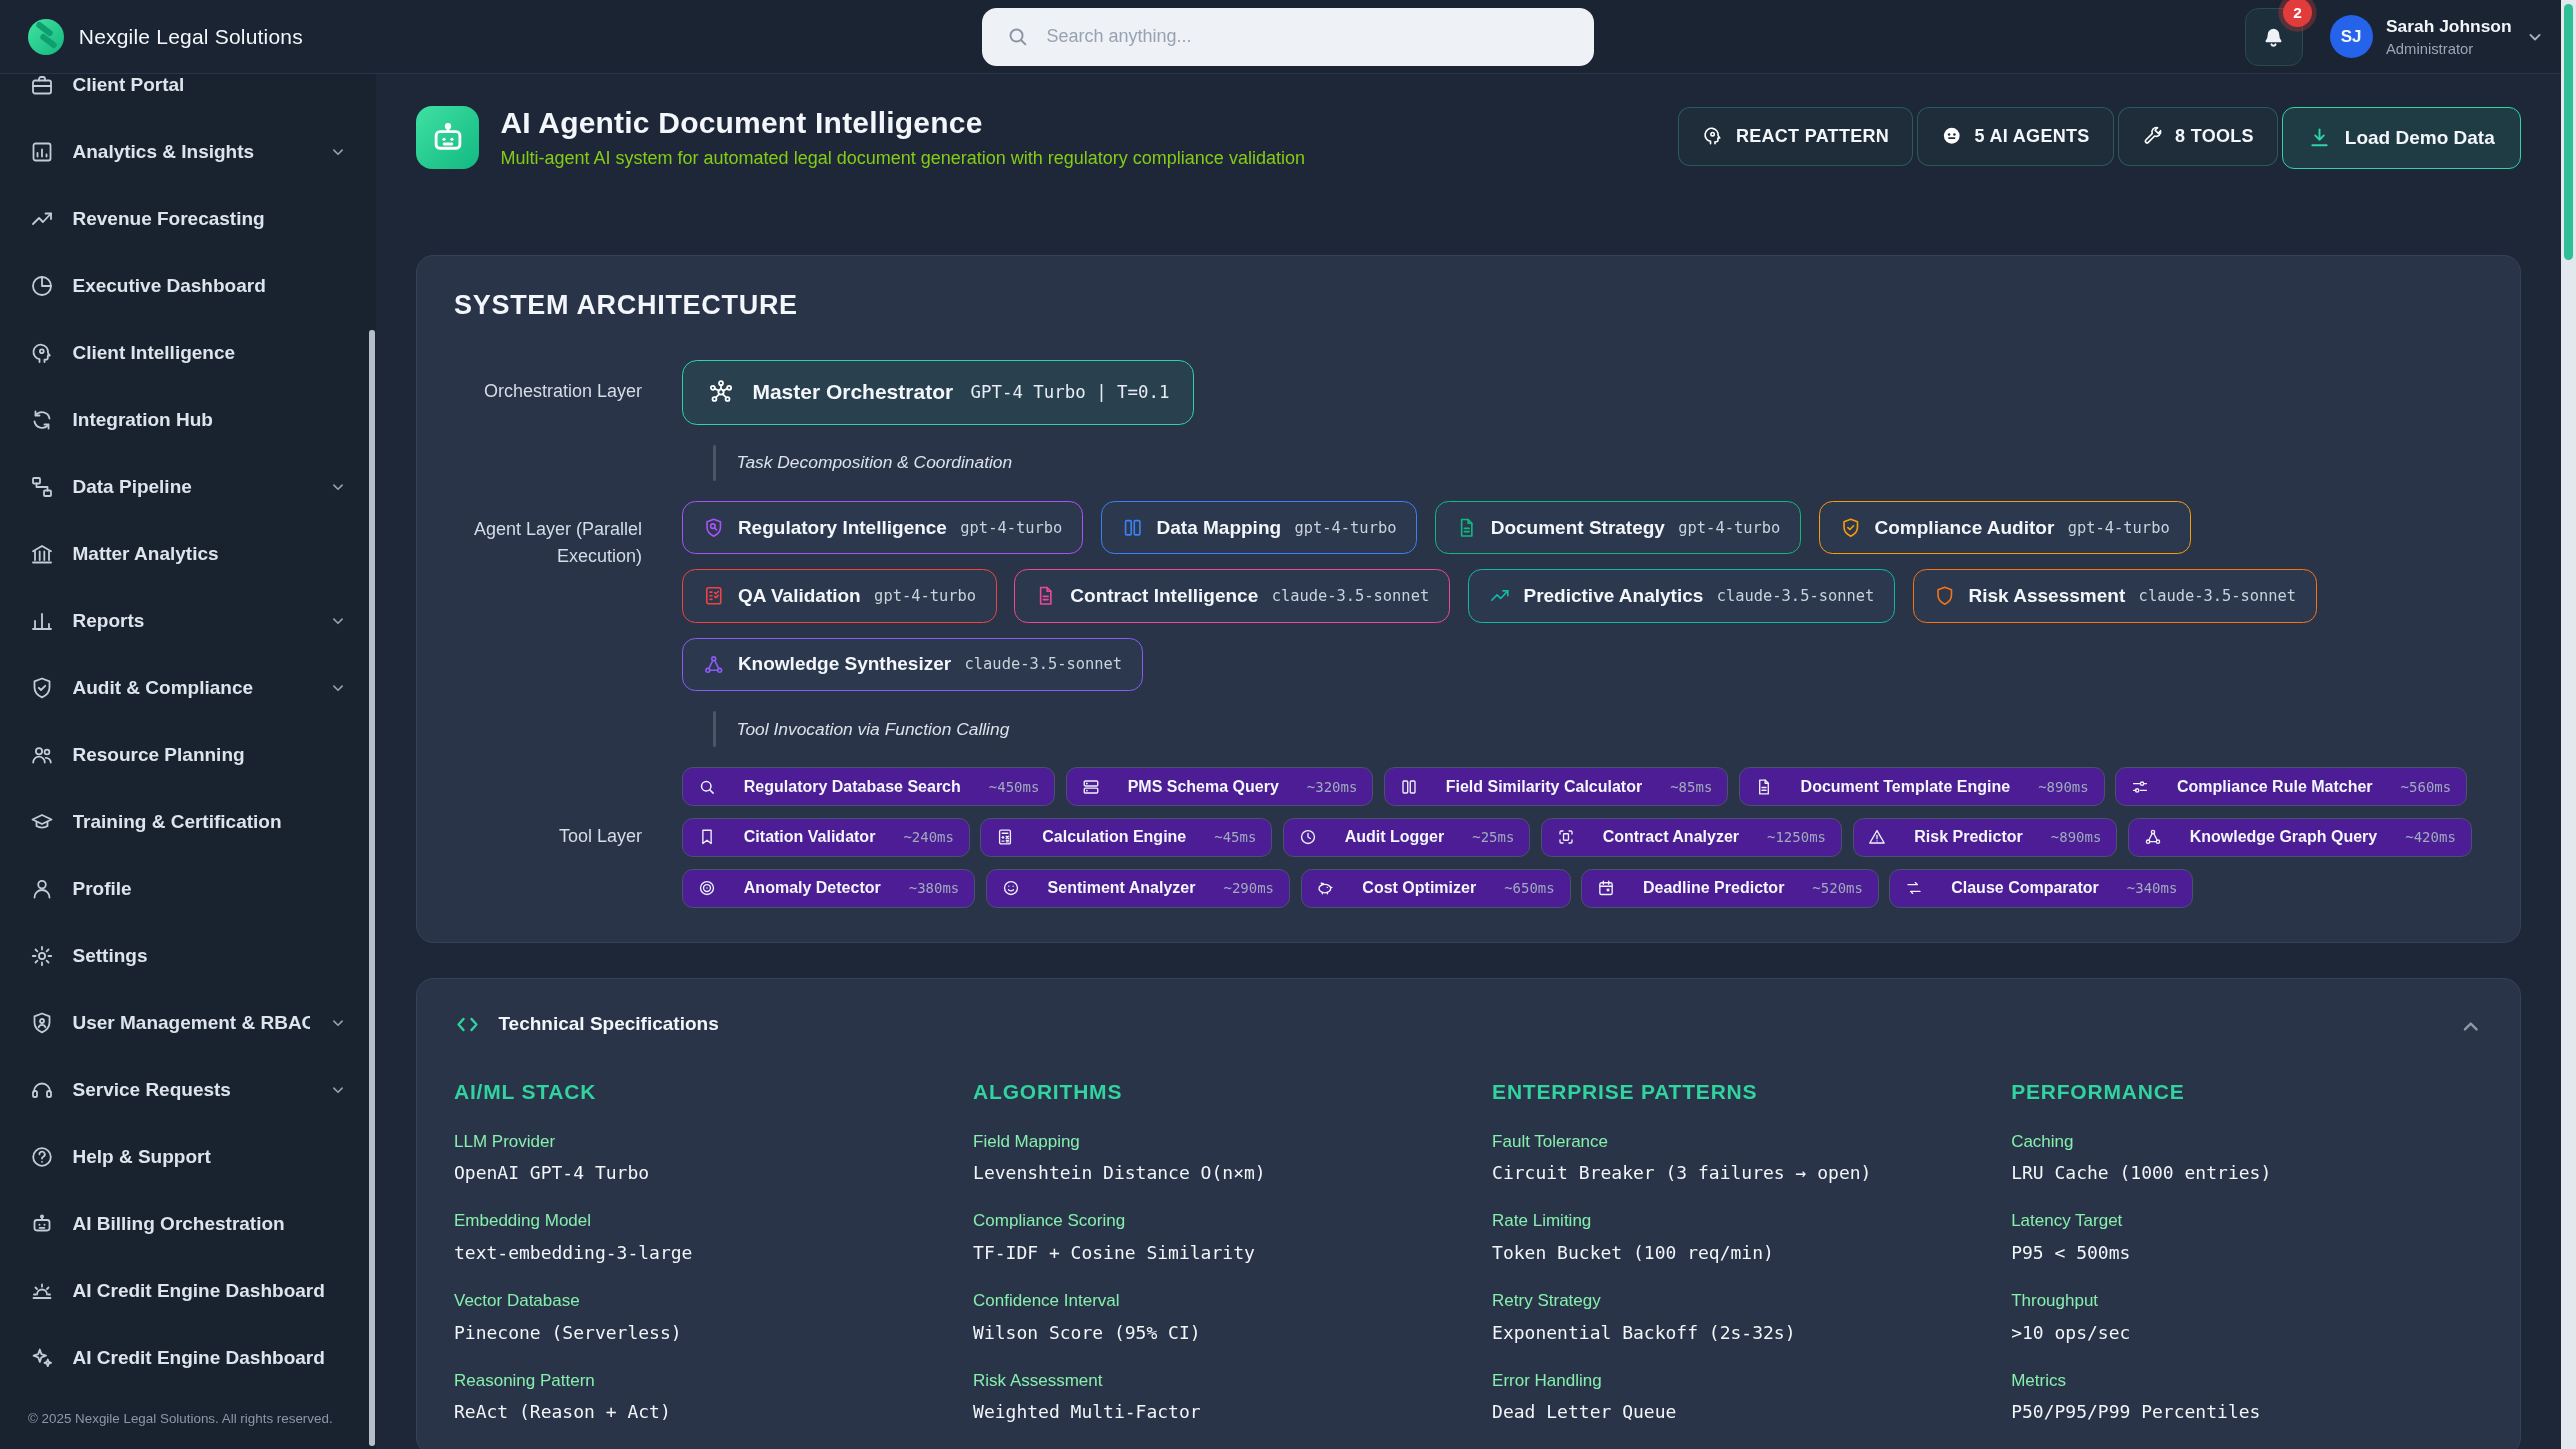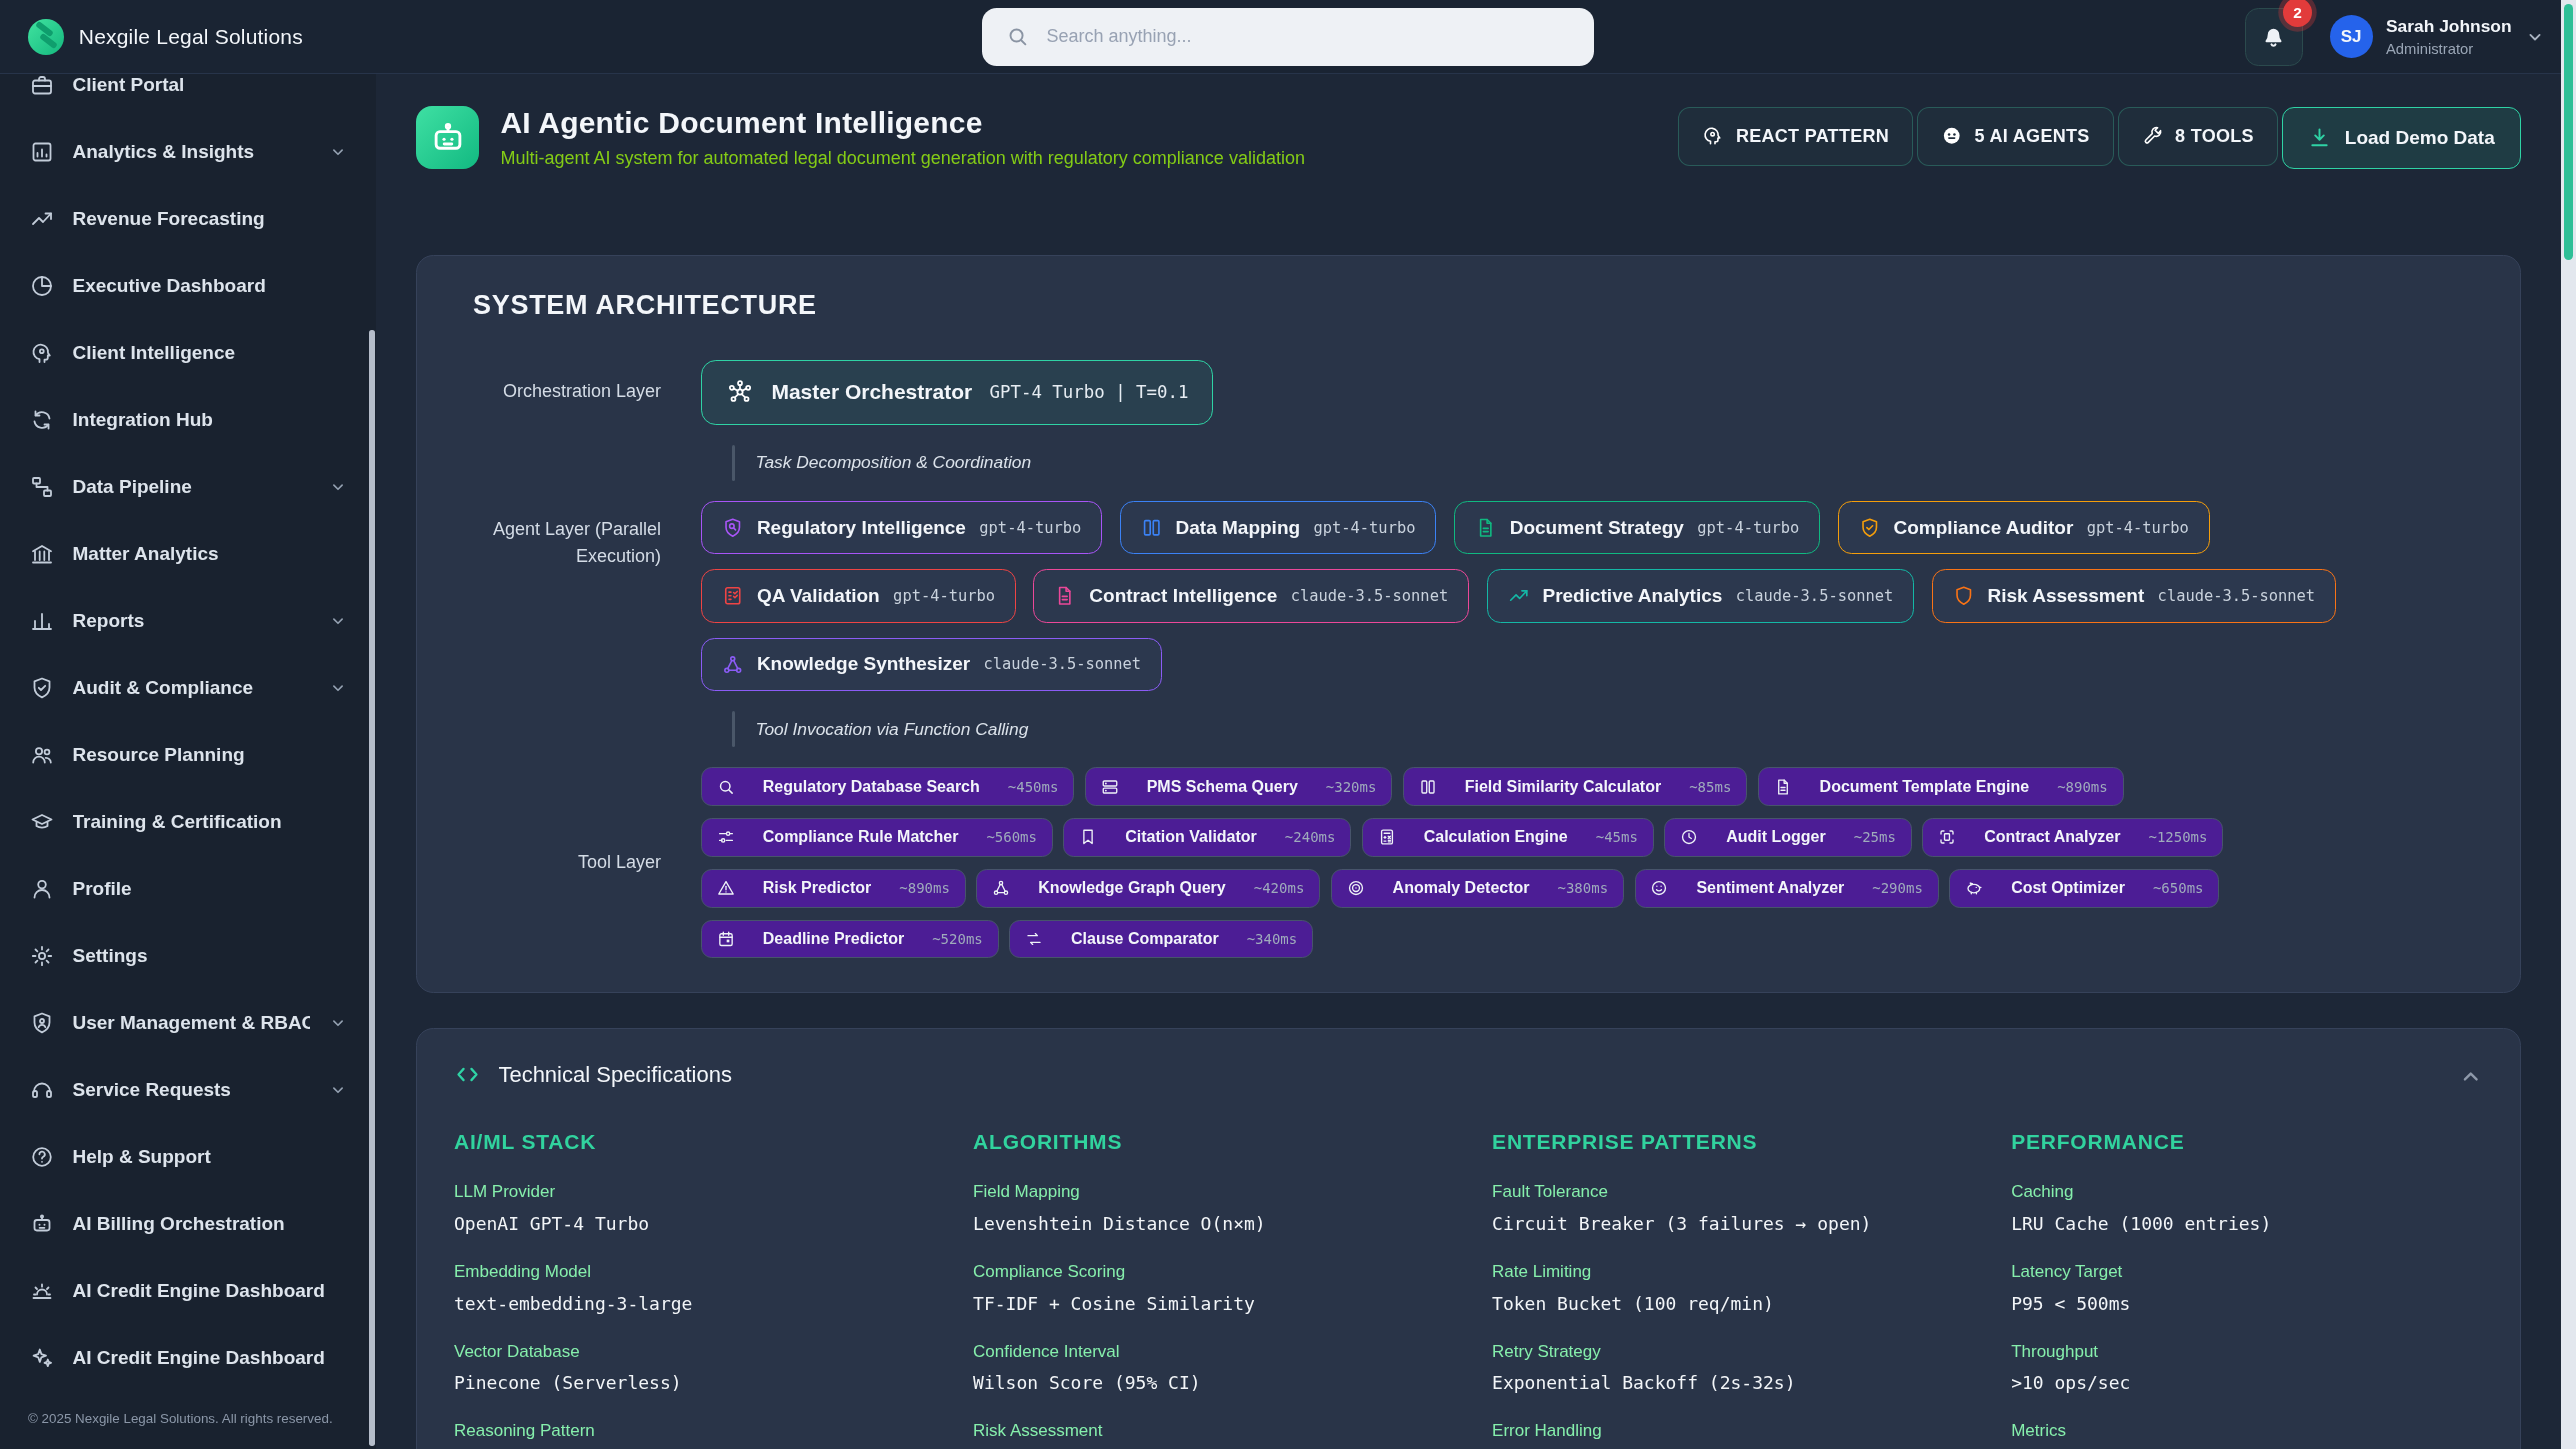--- a/index.html
+++ b/index.html
@@ -48,21 +48,21 @@
   .page-subtitle{font-size:18px;color:#84cc16;margin-top:8px}
   .header-badges{margin-left:auto;display:flex;align-items:flex-start;gap:4px;flex:none}
   .badge{height:59px;padding:0 23px;border:1.3px solid rgba(62,189,152,.32);background:#1f2d3b;border-radius:12px;display:flex;align-items:center;gap:12px}
   .badge-icon{width:21.5px;height:21.5px;color:#fff;flex:none}
   .badge-label{font-size:18px;font-weight:800;letter-spacing:0.3px;white-space:nowrap}
   .load-btn{height:62px;padding:0 25.5px;border:1.3px solid #2fd3a5;background:rgba(47,211,165,.13);border-radius:12px;display:flex;align-items:center;gap:13.4px;cursor:pointer}
   .load-icon{width:23px;height:23px;color:#2fd3a5;flex:none}
   .load-label{font-size:19px;font-weight:bold;white-space:nowrap}
 
   .card{background:#293448;border:0.7px solid #36425a;border-radius:17.4px}
-  .arch-card{margin-top:86px;padding:34px 56px}
+  .arch-card{margin-top:86px;padding:34px 37px}
   .arch-title{font-size:27px;font-weight:800;letter-spacing:0.7px}
   .arch-grid{display:grid;grid-template-columns:188px 1fr;column-gap:40px;row-gap:20px;margin-top:39px;align-items:center}
   .arch-label{font-size:18px;color:#d4dce6;text-align:right;line-height:1.55}
   .arch-label.top{align-self:start;padding-top:14.8px}
   .orch-box{display:inline-flex;align-items:center;gap:17.4px;padding:17.4px 24px;border:1.7px solid #2fd3a5;border-radius:14.8px;background:rgba(47,211,165,.08)}
   .orch-icon{width:28px;height:28px;color:#fff;flex:none}
   .orch-name{font-size:21px;font-weight:bold;white-space:nowrap}
   .orch-model{font-family:"DejaVu Sans Mono",monospace;font-size:17.4px;color:#e6ecf2;white-space:nowrap}
   .flow{display:flex;align-items:center;gap:20px;padding-left:31px}
   .flow-bar{width:3.4px;height:36px;background:#4a5769;border-radius:2px;flex:none}
@@ -74,21 +74,21 @@
   .agent-model{font-family:"DejaVu Sans Mono",monospace;font-size:15.4px;color:#c9d2dd;white-space:nowrap}
   .tools{display:flex;flex-wrap:wrap;gap:12px 10.7px}
   .tool{display:flex;align-items:center;gap:28px;padding:9.4px 14.8px;border:1.3px solid #47546b;border-radius:10.7px;background:#4c1d95}
   .tool-icon{width:18px;height:18px;color:#eef2f7;flex:none}
   .tool-name{font-size:16px;font-weight:600;white-space:nowrap}
   .tool-ms{font-family:"DejaVu Sans Mono",monospace;font-size:14px;color:#9fabbc;white-space:nowrap}
 
   .spec-card{margin-top:35px;padding:32px 37px;position:relative}
   .spec-header{display:flex;align-items:center;gap:17.4px}
   .spec-code-icon{width:27px;height:27px;color:#2fd3a5;flex:none}
-  .spec-title{font-size:22px;font-weight:normal}
+  .spec-title{font-size:19px;font-weight:bold}
   .spec-collapse{position:absolute;right:37px;top:35px;width:25.5px;height:25.5px;color:#8e99aa;cursor:pointer}
   .spec-grid{display:grid;grid-template-columns:repeat(4,1fr);gap:0 47px;margin-top:42px}
   .spec-heading{font-size:21px;font-weight:bold;color:#31d39e;letter-spacing:0.8px}
   .spec-label{font-size:17px;color:#86efac;margin-top:28px}
   .spec-value{font-family:"DejaVu Sans Mono",monospace;font-size:18px;color:#f2f5f8;margin-top:10.7px;white-space:nowrap}
 
   
   .scroll-track{position:absolute;right:0;top:0;width:14.8px;height:1449px;background:#e3e7ee;z-index:20}
   .scroll-thumb{position:absolute;top:4px;left:2.7px;width:9.4px;height:256px;border-radius:4.7px;background:#2fbf97}
 </style>

